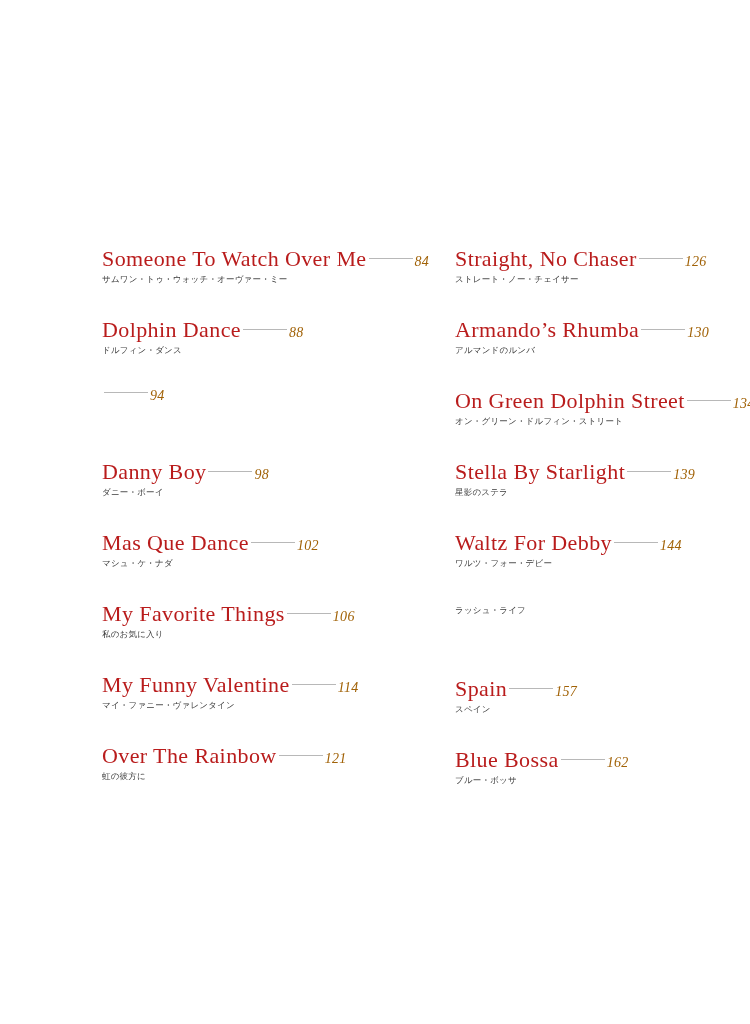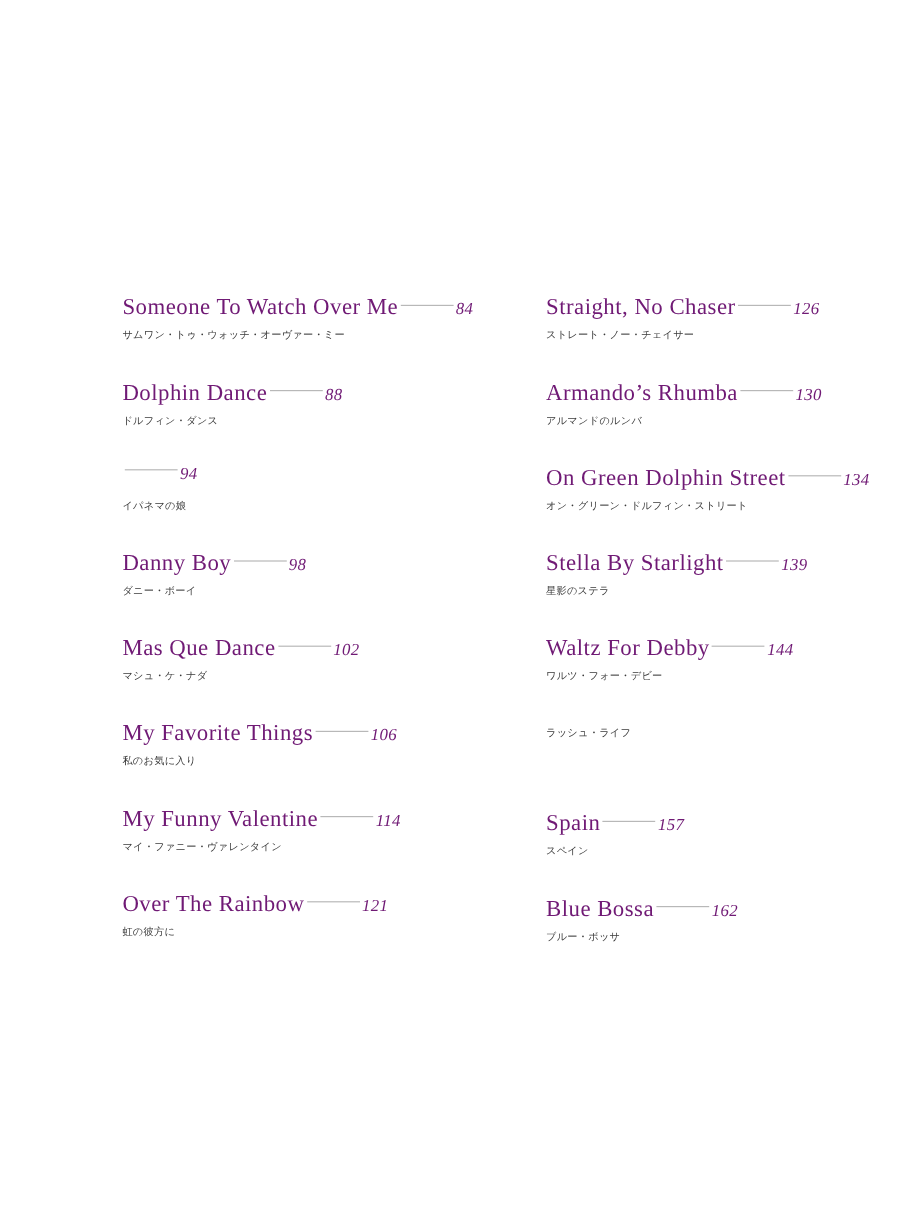--- a/index.html
+++ b/index.html
@@ -8,29 +8,29 @@
       font-family:"Liberation Serif", serif; color:#2a2a2a;
     }
     .toc { position:absolute; top:246px; left:0; width:750px; }
     .col { position:absolute; top:0; }
     .col.left { left:102px; }
     .col.right { left:455px; }
     .entry { height:71px; position:relative; }
     .title-row { display:flex; align-items:baseline; white-space:nowrap; height:24px; }
     .title {
       font-family:"Liberation Serif", "DejaVu Serif", serif;
-      font-size:19px; letter-spacing:0.4px; color:#701a75; font-weight:normal;
+      font-size:22px; letter-spacing:0.4px; color:#b91c1c; font-weight:normal;
     }
     .leader {
       display:inline-block; width:44px; height:0; border-top:1px solid #b8b8b8;
       margin:0 2px 0 2px; position:relative; top:-7px;
     }
     .page {
       font-family:"Liberation Serif", "DejaVu Serif", serif;
-      font-style:italic; font-size:14px; color:#701a75; letter-spacing:0.3px;
+      font-style:italic; font-size:14px; color:#a16207; letter-spacing:0.3px;
     }
     .subtitle {
       font-family:"DejaVu Sans", "Liberation Sans", sans-serif;
       font-size:8.5px; color:#3a3a3a; margin-top:4px; letter-spacing:0.2px;
     }
   </style>
 </head>
 <body>
 
 <div class="toc">
@@ -49,21 +49,20 @@
           <span class="leader"></span>
           <span class="page">88</span>
         </div>
       <div class="subtitle">ドルフィン・ダンス</div>
     </div>
     <div class="entry">
       <div class="title-row">
           <span class="leader"></span>
           <span class="page">94</span>
         </div>
-      <div class="subtitle">イパネマの娘</div>
     </div>
     <div class="entry">
       <div class="title-row">
           <span class="title">Danny Boy</span>
           <span class="leader"></span>
           <span class="page">98</span>
         </div>
       <div class="subtitle">ダニー・ボーイ</div>
     </div>
     <div class="entry">

